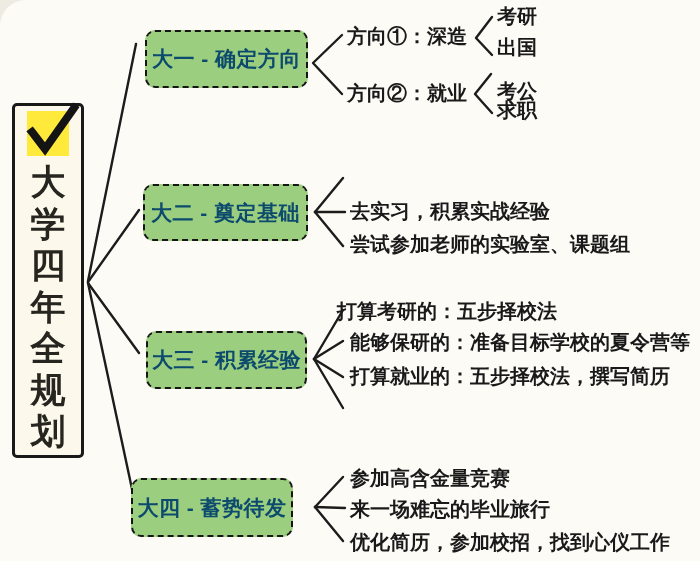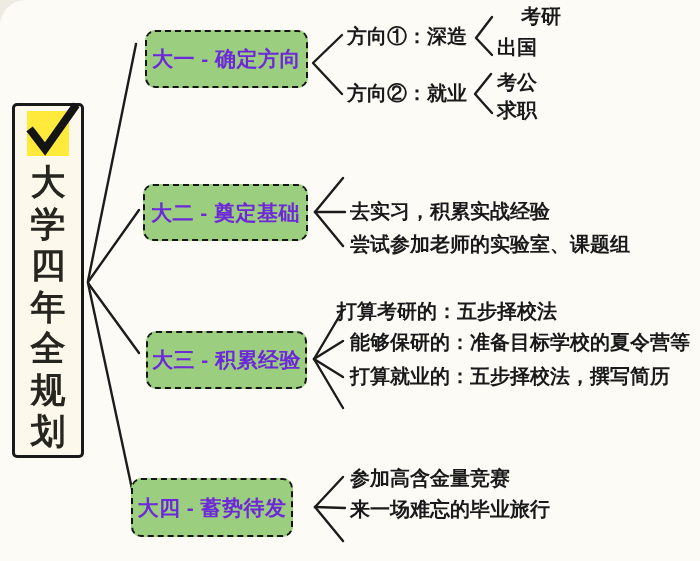--- a/index.html
+++ b/index.html
@@ -53,21 +53,21 @@
     font-size: 35px; font-weight: bold;
     color: #26251F; line-height: 41.5px;
   }
   .node {
     position: absolute;
     background: #9BCE7E;
     border: 2.5px dashed #161616;
     border-radius: 10px;
     box-sizing: border-box;
     display: flex; align-items: center; justify-content: center;
-    color: #6d28d9; font-weight: bold; font-size: 21px;
+    color: #0c4a6e; font-weight: bold; font-size: 21px;
     white-space: nowrap; letter-spacing: 0.5px;
   }
   .label {
     position: absolute;
     transform: translateY(-50%);
     font-weight: bold; font-size: 20px;
     color: #191919; white-space: nowrap;
     line-height: 26px;
   }
 </style>
@@ -117,28 +117,29 @@
     <span class="title-char">划</span>
   </div>
 
   <div class="node" style="left:145px; top:30px; width:163px; height:58px;">大一 - 确定方向</div>
   <div class="node" style="left:146px; top:331px; width:161px; height:58px;">大三 - 积累经验</div>
   <div class="node" style="left:143px; top:184px; width:165px; height:57px;">大二 - 奠定基础</div>
   <div class="node" style="left:131px; top:478px; width:162px; height:59px;text-align:right;">大四 - 蓄势待发</div>
 
   <div class="label" style="left:347px; top:36px;">方向①：深造</div>
   <div class="label" style="left:347px; top:93px;">方向②：就业</div>
-  <div class="label" style="left:497px; top:16px;margin-left:24px;">考研</div>
+  <div class="label" style="left:497px; top:16px;">考研</div>
   <div class="label" style="left:497px; top:47px;">出国</div>
-  <div class="label" style="left:497px; top:82px;text-align:right;">考公</div>
+  <div class="label" style="left:497px; top:91px;text-align:right;">考公</div>
   <div class="label" style="left:497px; top:110px;">求职</div>
 
   <div class="label" style="left:350px; top:211px;">去实习，积累实战经验</div>
   <div class="label" style="left:350px; top:244px;">尝试参加老师的实验室、课题组</div>
 
   <div class="label" style="left:337px; top:311px;">打算考研的：五步择校法</div>
   <div class="label" style="left:350px; top:342px;">能够保研的：准备目标学校的夏令营等</div>
   <div class="label" style="left:350px; top:376px;">打算就业的：五步择校法，撰写简历</div>
 
   <div class="label" style="left:350px; top:478px;">参加高含金量竞赛</div>
   <div class="label" style="left:350px; top:509px;">来一场难忘的毕业旅行</div>
+  <div class="label" style="left:350px; top:542px;">优化简历，参加校招，找到心仪工作</div>
 
 </div>
 
 </body></html>

